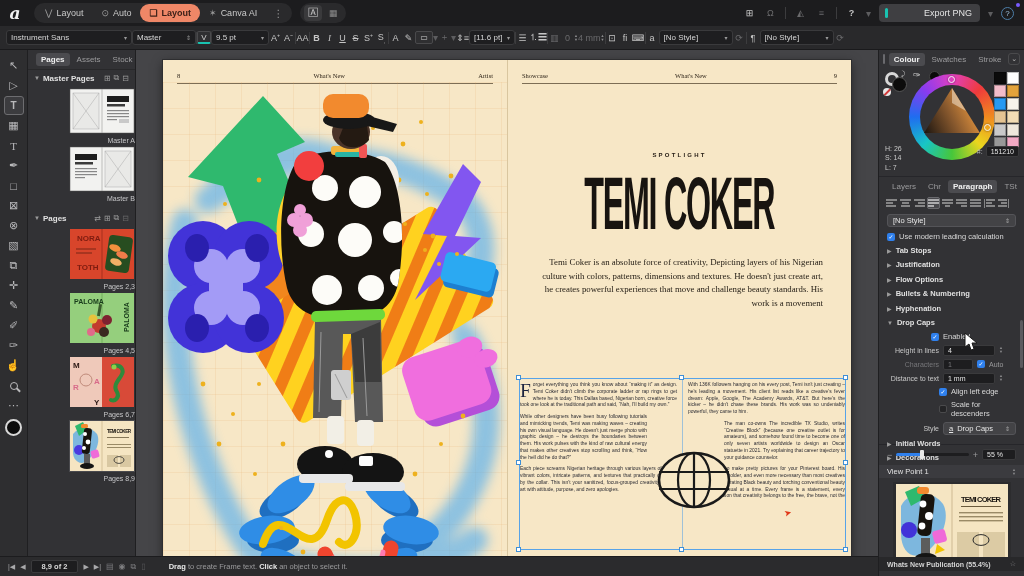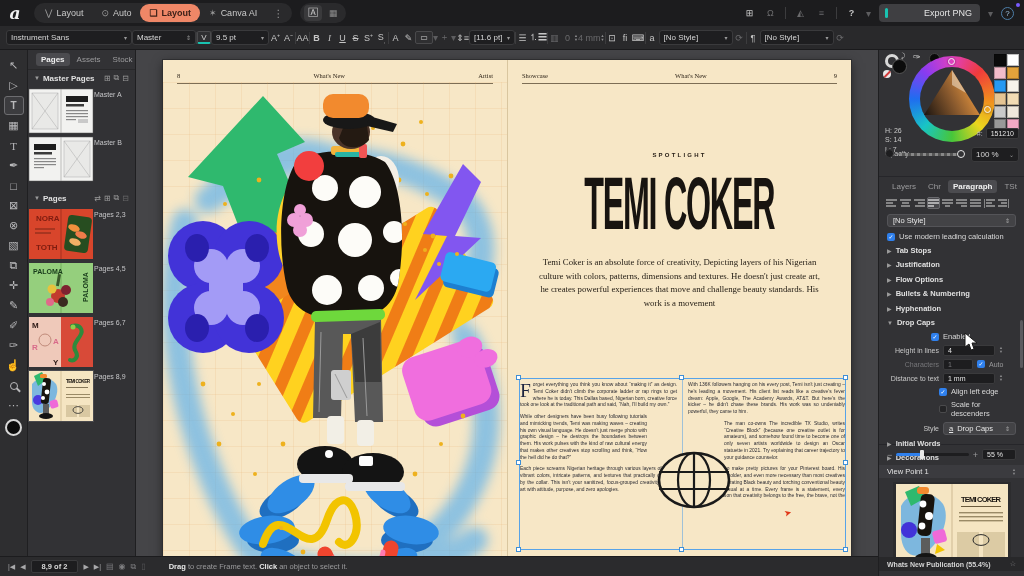--- a/index.html
+++ b/index.html
@@ -50,33 +50,33 @@
   .pagespanel { position:absolute; left:28px; top:50px; width:108px; bottom:20px; background:#323235; border-right:1px solid #1f1f21; z-index:30; font-size:8px; color:#cfcfcf; overflow:hidden; }
   .ptabs { display:flex; align-items:center; height:20px; padding:0 4px; gap:2px; border-bottom:1px solid #28282a; }
   .phandle { width:2px; height:10px; background:#6a6a6e; border-radius:1px; margin-right:2px; }
   .ptab { padding:2px 5px; border-radius:3px; color:#9c9c9e; font-size:8px; }
   .ptab.active { background:#4b4b4f; color:#f0f0f0; font-weight:bold; }
   .pchev { margin-left:auto; width:13px; height:12px; border:1px solid #4a4a4c; border-radius:3px; color:#bdbdbd; font-size:7px; display:flex; align-items:center; justify-content:center; }
   .sechdr { display:flex; align-items:center; height:16px; padding:0 6px; gap:3px; color:#e2e2e2; font-size:8px; font-weight:bold; }
   .sechdr .chv { color:#9a9a9a; font-size:6px; }
   .sechdr .ic { margin-left:auto; color:#9a9a9a; font-size:8px; font-weight:normal; }
   .sechdr .ic2 { color:#9a9a9a; font-size:8px; font-weight:normal; }
-  .thumbwrap { display:flex; flex-direction:row; align-items:flex-start; margin-top:2px; }
+  .thumbwrap { display:flex; flex-direction:column; align-items:flex-end; margin-top:2px; }
   .thumbwrap svg { display:block; }
   .thumblbl { font-size:7px; color:#c6c6c8; margin-top:3px; }
 
   .canvas { position:absolute; left:136px; top:50px; right:146px; bottom:20px; background:#454548; overflow:hidden; z-index:10; }
   .spread { position:absolute; left:27px; top:10px; width:688px; height:520px; background:#f7e7c6; box-shadow:0 0 0 1px #2e2e30, 0 3px 10px rgba(0,0,0,.5); display:flex; }
   .page { position:relative; width:344px; height:520px; overflow:hidden; }
   .page.right { border-left:1px solid #d9c69f; }
   .pghdr { position:absolute; left:14px; right:14px; top:12px; display:flex; justify-content:space-between; font:6.5px "Liberation Serif", serif; color:#2e2418; border-bottom:0.5px solid rgba(60,45,25,.65); padding-bottom:4px; }
   .kicker { position:absolute; left:0; right:0; top:92px; text-align:center; font-size:6px; letter-spacing:2.2px; color:#2a2118; font-weight:bold; }
   .bigtitle { position:absolute; left:0; right:0; top:104px; height:78px; display:flex; align-items:center; justify-content:center; }
   .bigtitle span { font:bold 52px "Liberation Sans", sans-serif; letter-spacing:-2px; color:#181410; transform:scale(0.62,1.42); white-space:nowrap; }
-  .intro { position:absolute; left:28px; right:28px; top:196px; font:8.8px "Liberation Serif", serif; line-height:1.55; text-align:center; color:#211b13; }
+  .intro { position:absolute; left:28px; right:28px; top:196px; font:8.8px "Liberation Serif", serif; line-height:1.55; text-align:right; color:#211b13; }
   .bodycols { position:absolute; left:11px; top:318px; width:327px; height:172px; display:flex; gap:11px; border:1px solid #57a3e8; }
   .bcol { width:158px; font:4.9px "Liberation Sans", sans-serif; line-height:1.38; color:#2a2a32; text-align:justify; padding-top:3px; }
   .bcol p { margin-bottom:5px; }
   .bcol p.drop::first-letter { float:left; font-size:19.5px; line-height:16px; padding:1px 2px 0 0; color:#1d2440; font-family:"Liberation Serif", serif; }
   .p-wrapR { padding-right:30px; }
   .p-wrapL { padding-left:36px; }
   .hndl { position:absolute; width:5px; height:5px; background:#fff; border:1px solid #3f8fd6; }
   .globe { position:absolute; left:148px; top:382px; }
   .colguide { position:absolute; top:318px; height:172px; width:1px; background:rgba(87,163,232,.55); }
   .redcursor { position:absolute; left:276px; top:448px; color:#e03818; font-size:9px; transform:rotate(-15deg); }
@@ -669,20 +669,27 @@
         <span class="hndl" style="left:171px;top:487px;"></span>
         <span class="hndl" style="left:335px;top:487px;"></span>
         <span class="redcursor">➤</span>
       </div>
     </div>
   </div>
 
   <div class="rightpanel">
 
     <div class="rp-sec" style="height:127px; position:relative;">
+      <div class="rp-tabs">
+        <span class="phandle"></span>
+        <span class="ptab active">Colour</span>
+        <span class="ptab">Swatches</span>
+        <span class="ptab">Stroke</span>
+        <span class="pchev">⌄</span>
+      </div>
       <div class="colour-body">
         <div class="fillstroke">
           <div class="fs-ring"></div>
           <div class="fs-fill"></div>
           <div class="fs-none"></div>
           <div class="fs-swap">⤸</div>
         </div>
         <div class="eyed">✑</div>
         <div class="mini-black"></div>
         <div class="wheel"></div>
@@ -715,30 +722,20 @@
         </div>
         <div class="hsl">
           <div>H: 26</div>
           <div>S: 14</div>
           <div>L: 7</div>
         </div>
         <div class="hexrow">
           <span>#:</span>
           <span class="hexbox">151210</span>
         </div>
-        <div class="oprow">
-          <span class="oplabel">Opacity</span>
-          <span class="opminus"></span>
-          <span class="optrack"></span>
-          <span class="opknob"></span>
-          <div class="sel opval">
-            <span>100 %</span>
-              <span class="car">⌄</span>
-          </div>
-        </div>
       </div>
     </div>
 
     <div class="rp-sec" style="height:268px;">
       <div class="rp-tabs">
         <span class="phandle"></span>
         <span class="ptab">Layers</span>
         <span class="ptab">Chr</span>
         <span class="ptab active">Paragraph</span>
         <span class="ptab">TSt</span>

